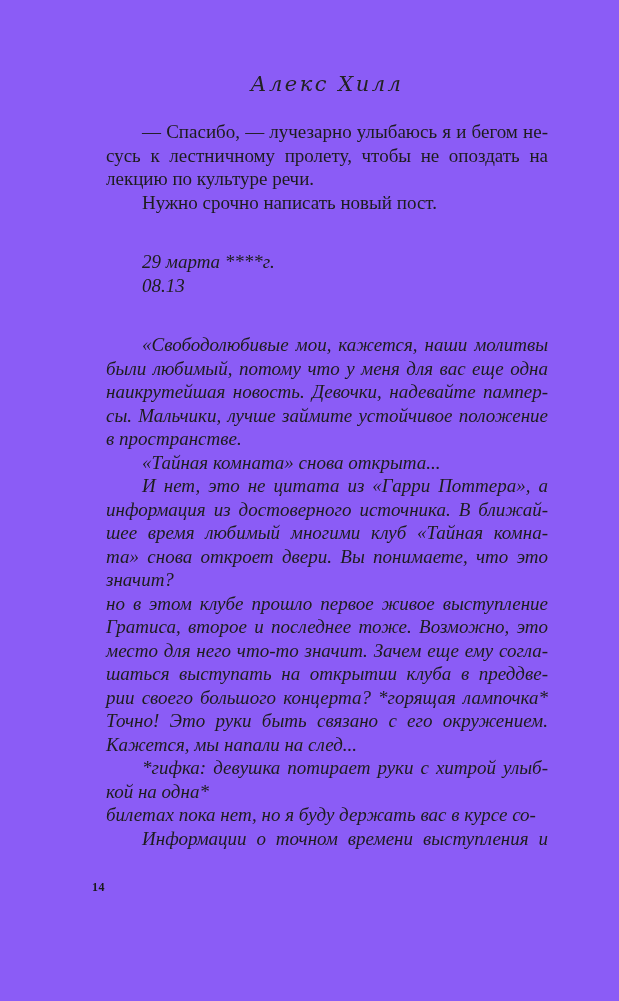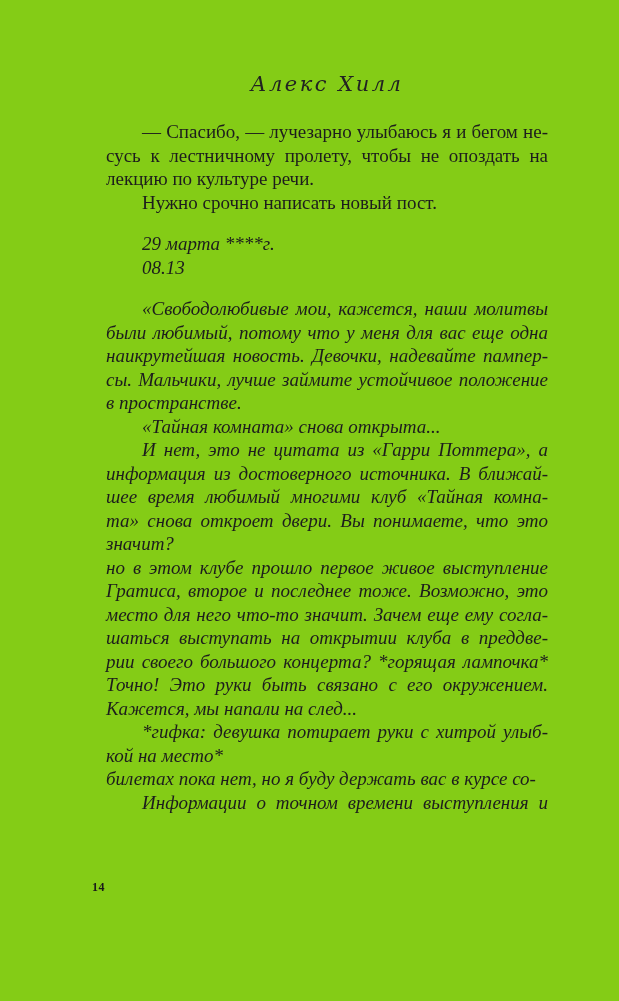--- a/index.html
+++ b/index.html
@@ -1,21 +1,21 @@
 <!DOCTYPE html>
 <html><head>
 <meta charset="utf-8">
 <style>
   html, body { margin: 0; padding: 0; }
   body { background: #e8e8e8; }
   .page {
     position: relative;
     width: 619px;
     height: 1001px;
-    background: #84cc16;
+    background: #8b5cf6;
     font-family: "Liberation Serif", serif;
     color: #1d1d1d;
     overflow: hidden;
     margin: 0 auto;
   }
   .running-head {
     position: absolute;
     top: 72px;
     left: 106px;
     width: 442px;
@@ -32,21 +32,21 @@
     left: 106px;
     width: 442px;
     font-size: 19px;
     line-height: 23.5px;
   }
   .para { margin: 0; padding: 0; }
   .para .line { display: block; text-align: left; }
   .para .line.j { text-align: justify; text-align-last: justify; }
   .para .line.first { text-indent: 36px; }
   .v-date, .v-post { font-style: italic; }
-  .group-start { margin-top: 18px; }
+  .group-start { margin-top: 36px; }
   .page-number {
     position: absolute;
     left: 92px;
     top: 880px;
     font-size: 12px;
     font-weight: bold;
     letter-spacing: 0.5px;
     color: #1a1a1a;
   }
 </style>
@@ -92,21 +92,21 @@
         <span class="line j">но в этом клубе прошло первое живое выступление</span>
         <span class="line j">Гратиса, второе и последнее тоже. Возможно, это</span>
         <span class="line j">место для него что-то значит. Зачем еще ему согла-</span>
         <span class="line j">шаться выступать на открытии клуба в преддве-</span>
         <span class="line j">рии своего большого концерта? *горящая лампочка*</span>
         <span class="line j">Точно! Это руки быть связано с его окружением.</span>
         <span class="line">Кажется, мы напали на след...</span>
       </p>
       <p class="para v-post">
         <span class="line first j">*гифка: девушка потирает руки с хитрой улыб-</span>
-        <span class="line">кой на место*</span>
+        <span class="line">кой на одна*</span>
       </p>
       <p class="para v-post">
         <span class="line">билетах пока нет, но я буду держать вас в курсе со-</span>
         <span class="line first j">Информации о точном времени выступления и</span>
       </p>
     </div>
 
   <div class="page-number">14</div>
 </div>
 

